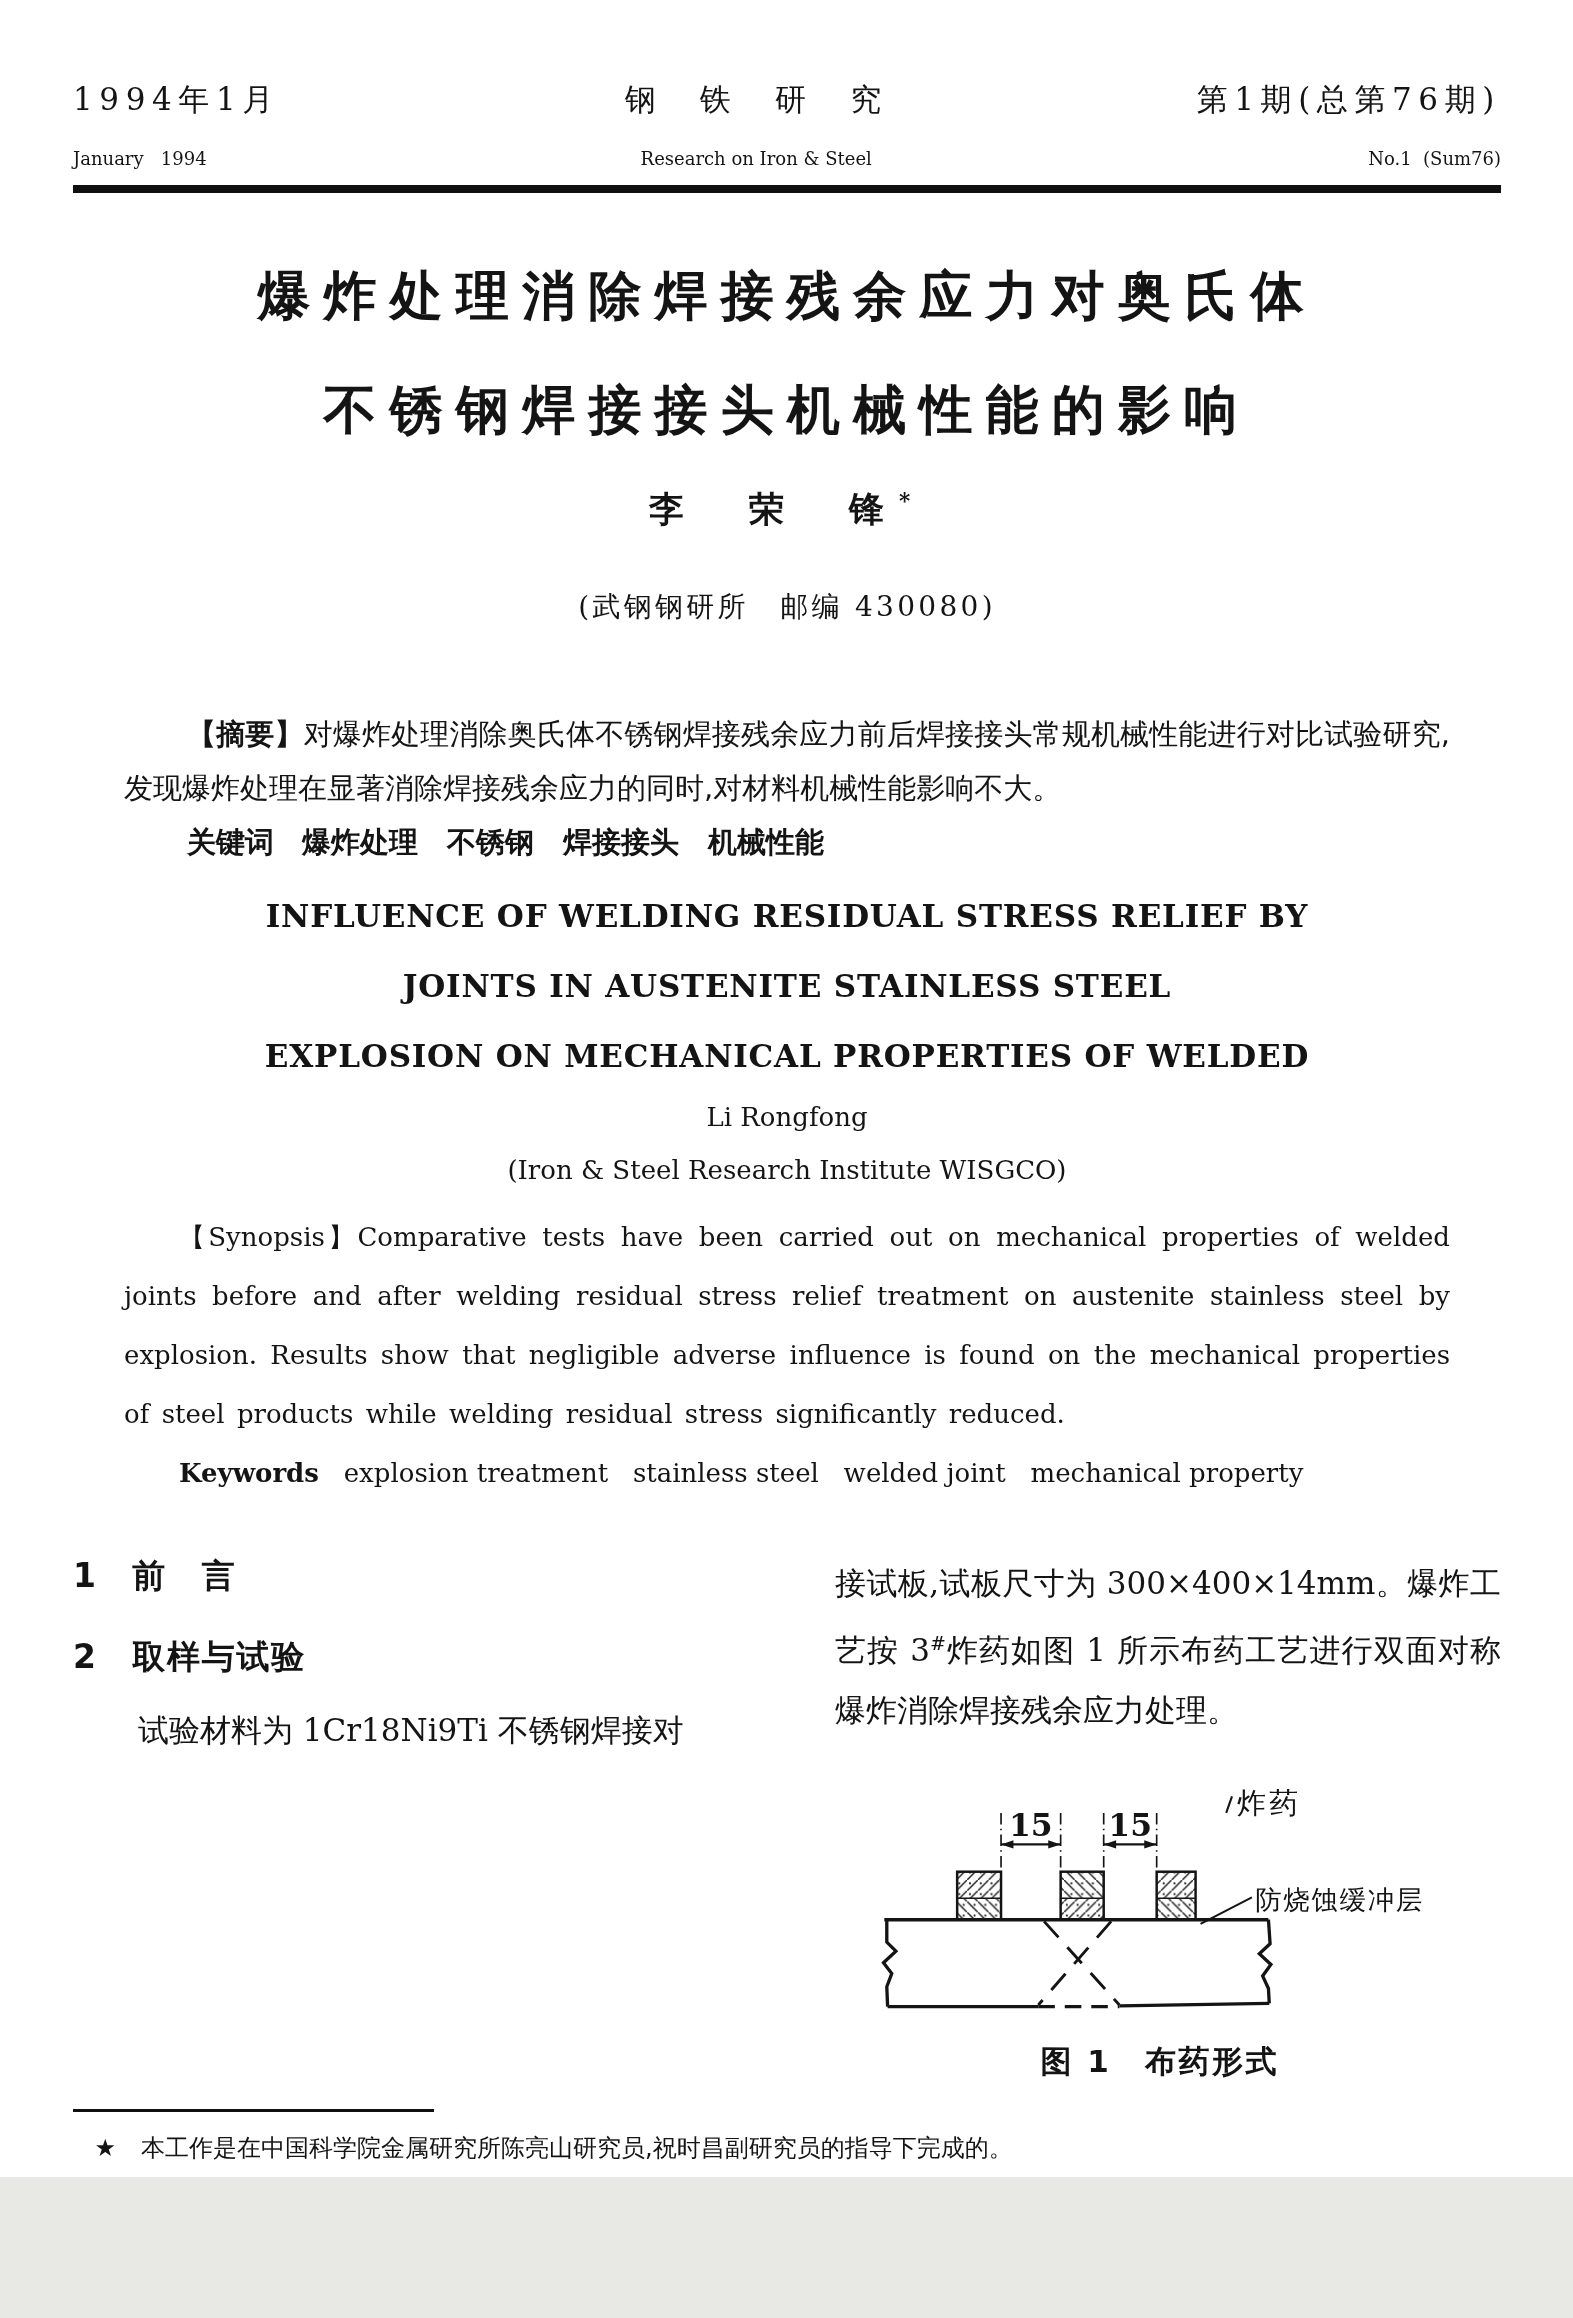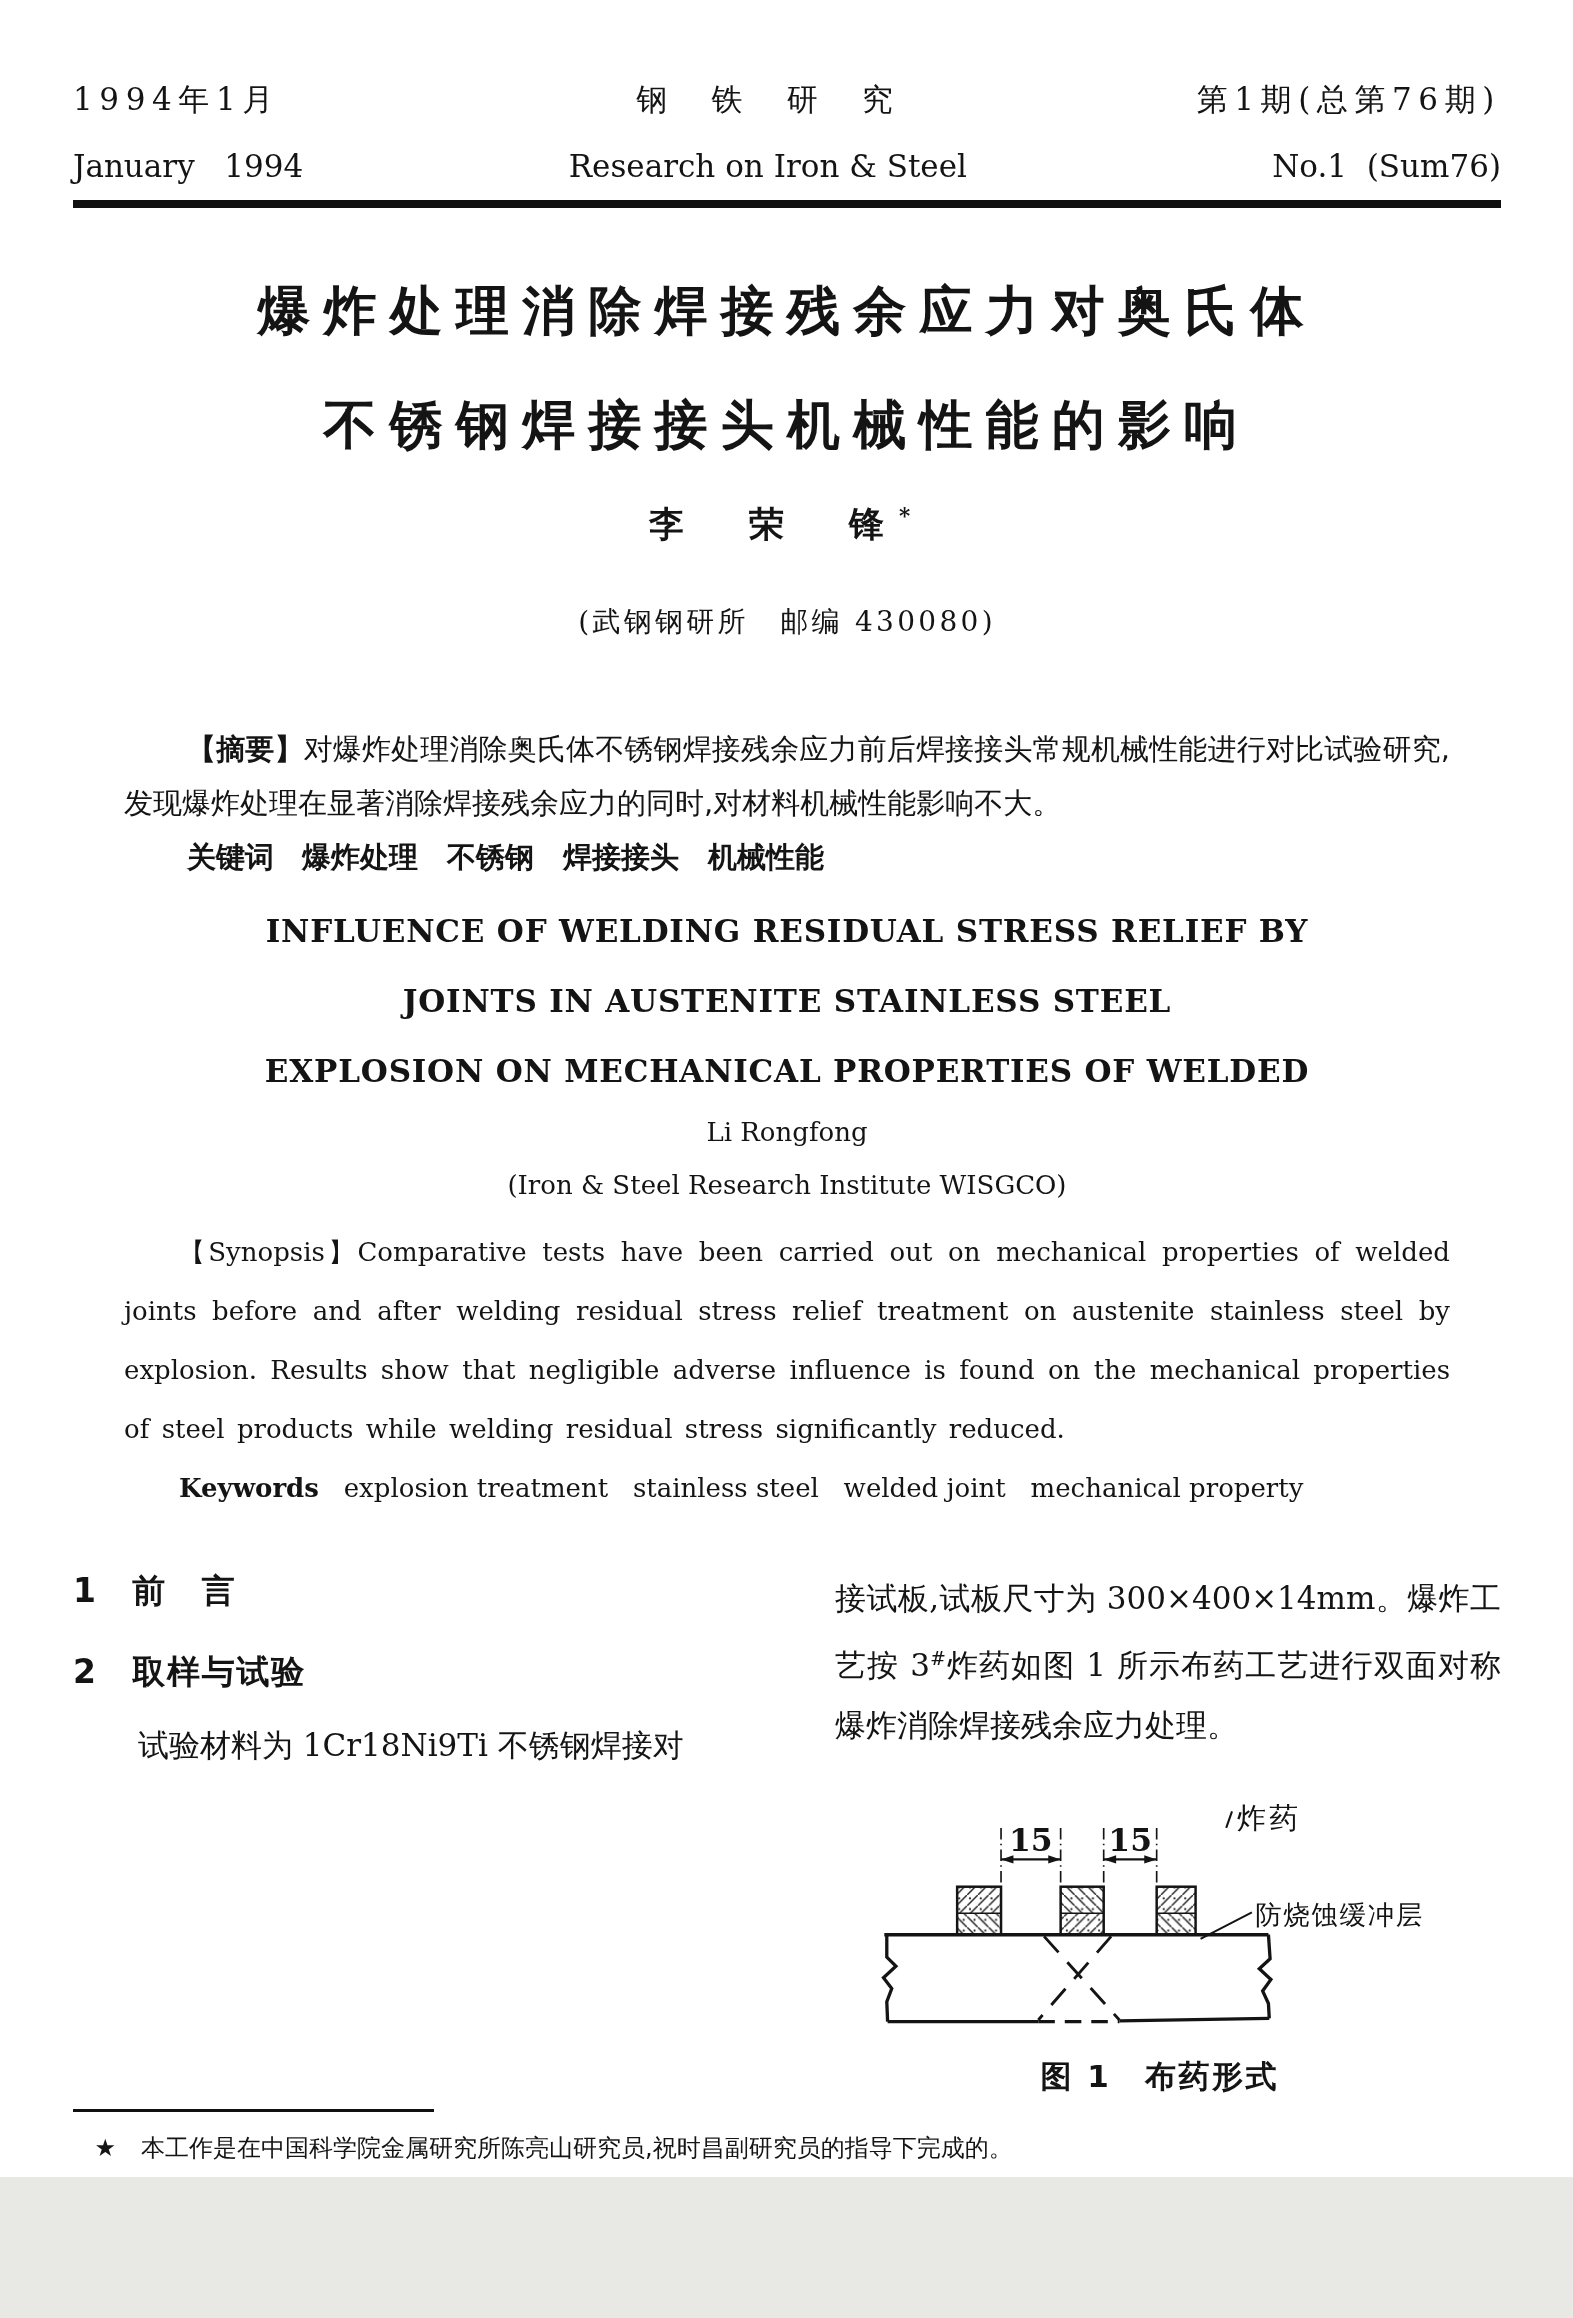--- a/index.html
+++ b/index.html
@@ -9,21 +9,21 @@
     position:relative; width:1574px; height:2177px;
     background:#ffffff; color:#141414; overflow:hidden;
     padding:79px 73px 0; font-family:"DejaVu Serif", serif;
   }
   
   .hdr { display:flex; justify-content:space-between; align-items:flex-start; }
   .hdr-col { display:flex; flex-direction:column; }
   .hdr-col.c { text-align:center;margin-left:36px; }
   .hdr-col.r { text-align:right; }
   .hdr-cn { font-size:31px; letter-spacing:6.6px; white-space:pre; }
-  .hdr-en { font-size:31px; margin-top:26.5px; white-space:pre; }
+  .hdr-en { font-size:18px; margin-top:26.5px; white-space:pre; }
   .rule { height:7.5px; background:#101010; margin-top:16.6px; }
   
   .title-cn { text-align:center; font-weight:bold; font-size:53px; letter-spacing:13.2px; line-height:1.1; }
   .title-cn.l1 { margin-top:73px; }
   .title-cn.l2 { margin-top:56px; }
   .author-cn { text-align:center; font-size:35px; font-weight:bold; letter-spacing:15px; margin-top:48px; }
   .author-cn sup { font-size:21.5px; }
   .affil-cn { text-align:center; font-size:28px; letter-spacing:3.3px; margin-top:55px; }
   
   .sans { font-family:"DejaVu Sans", sans-serif; }

